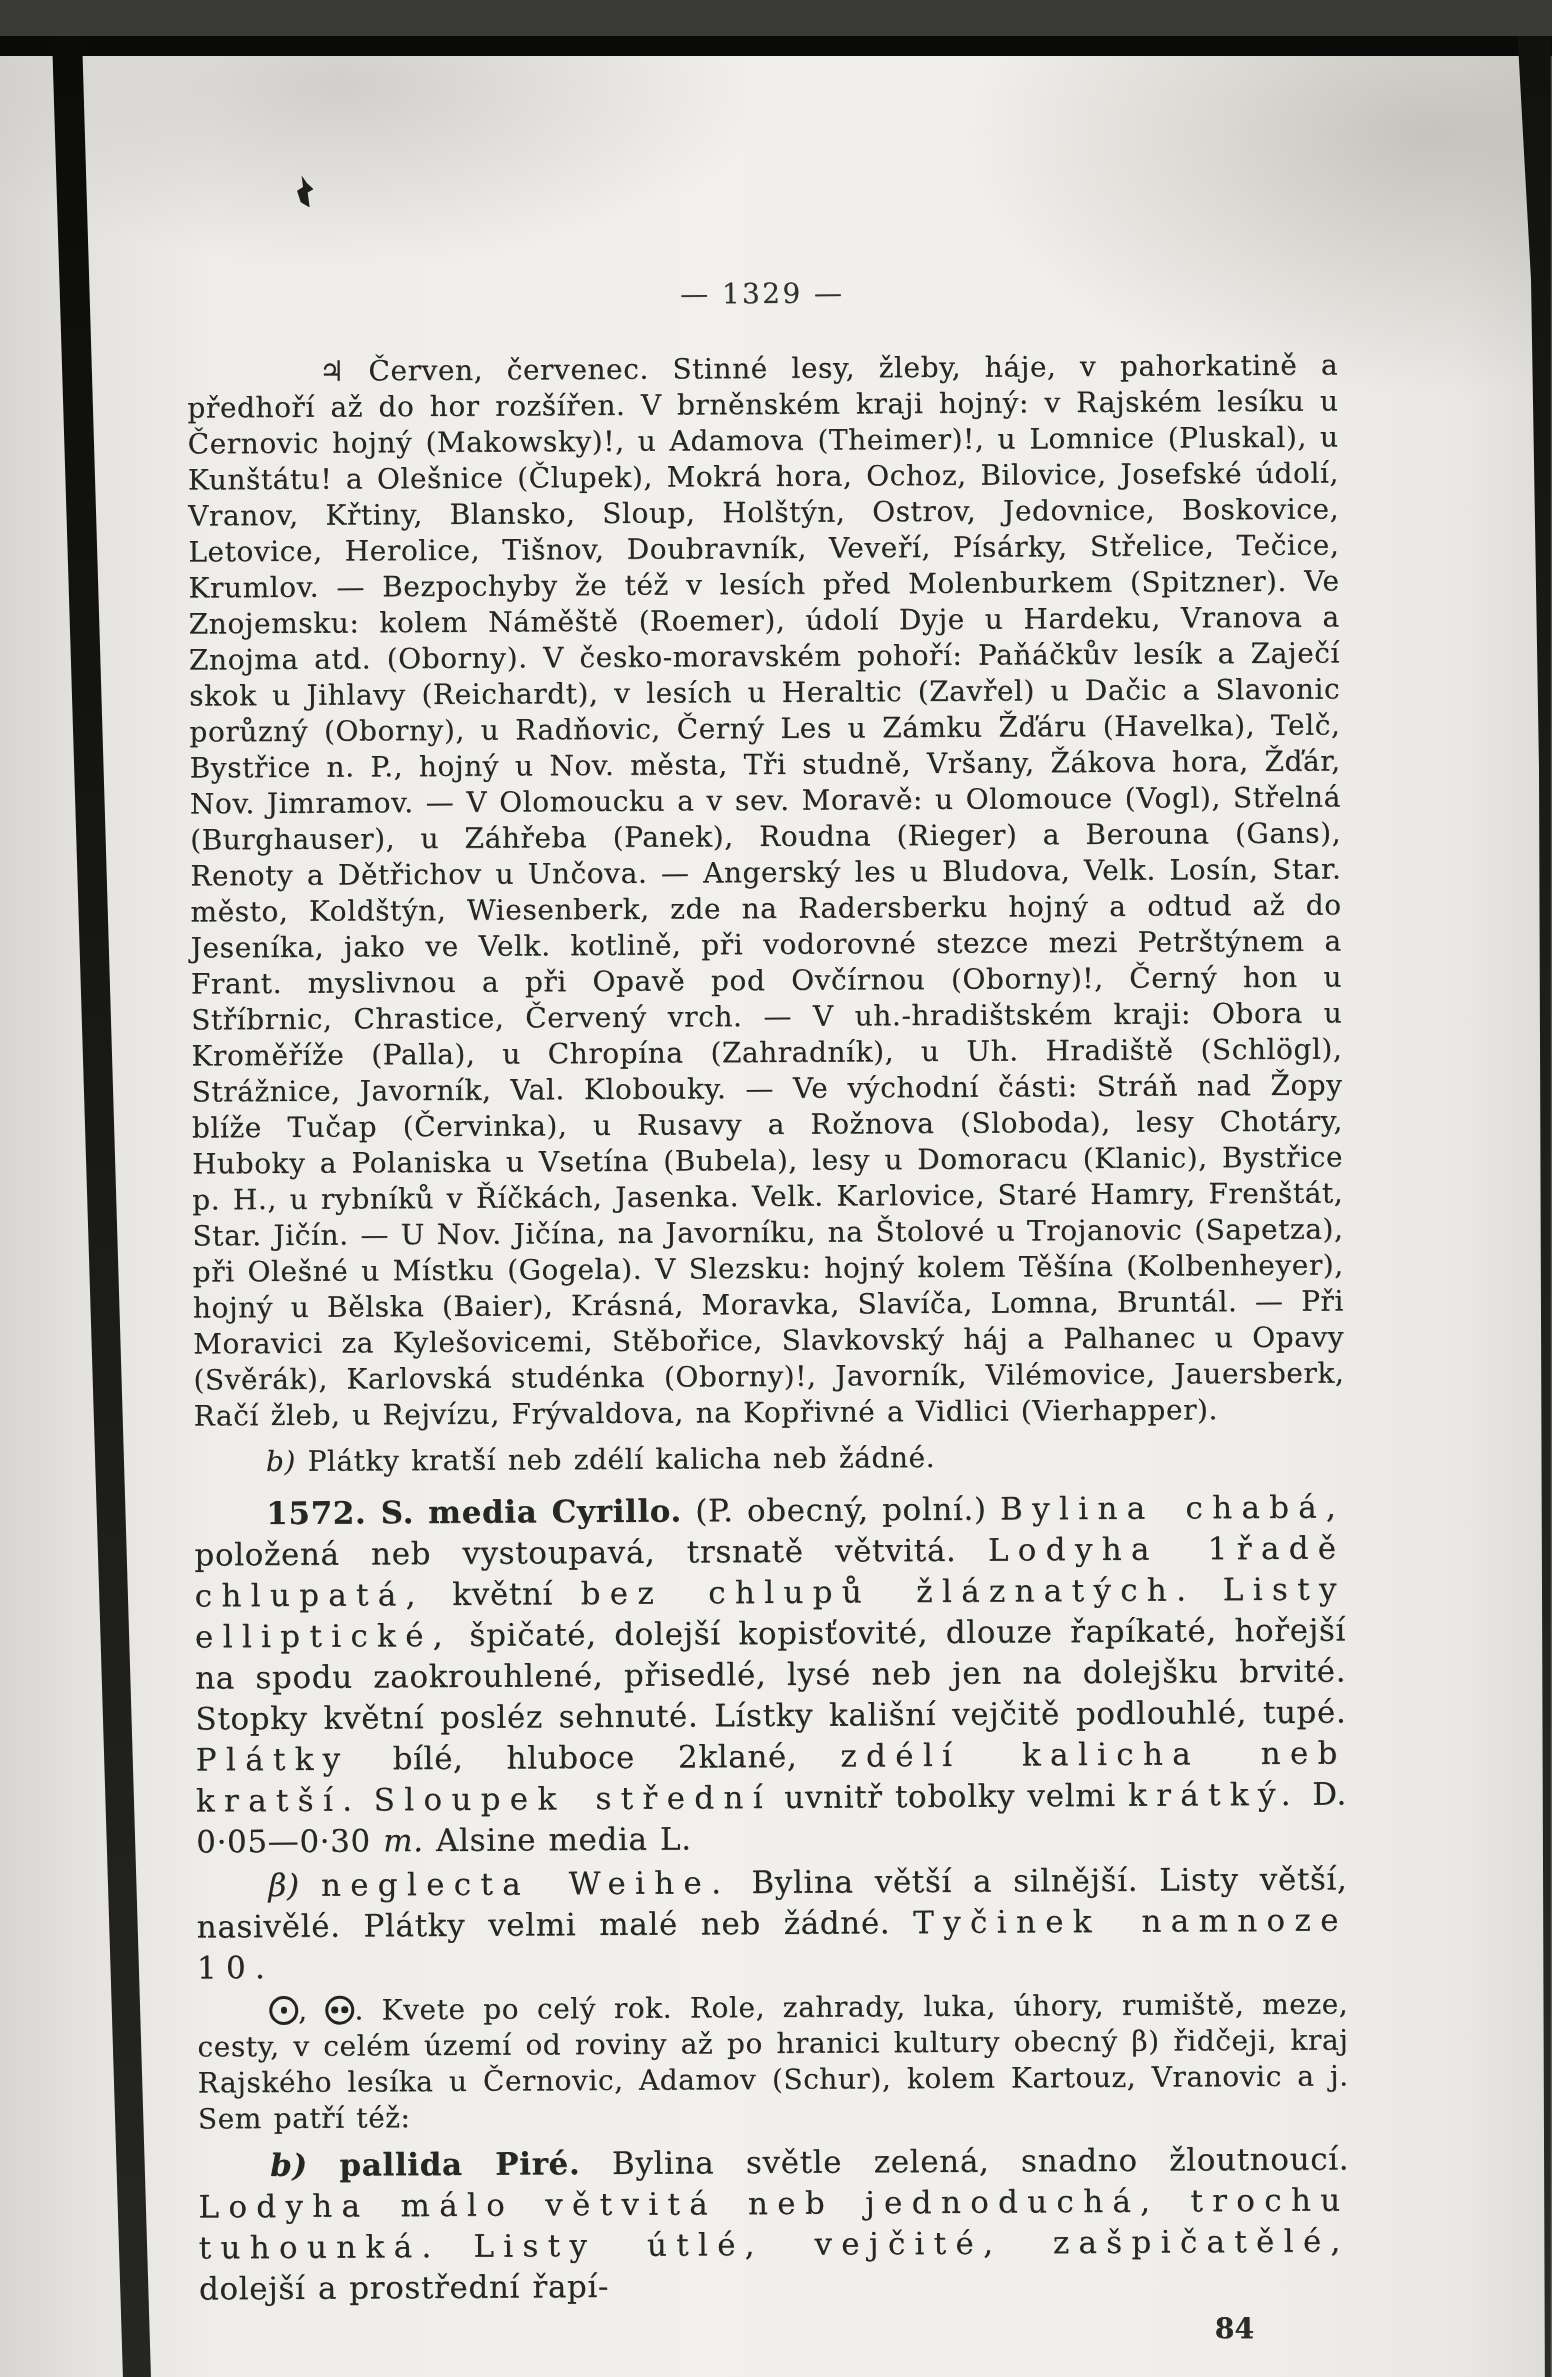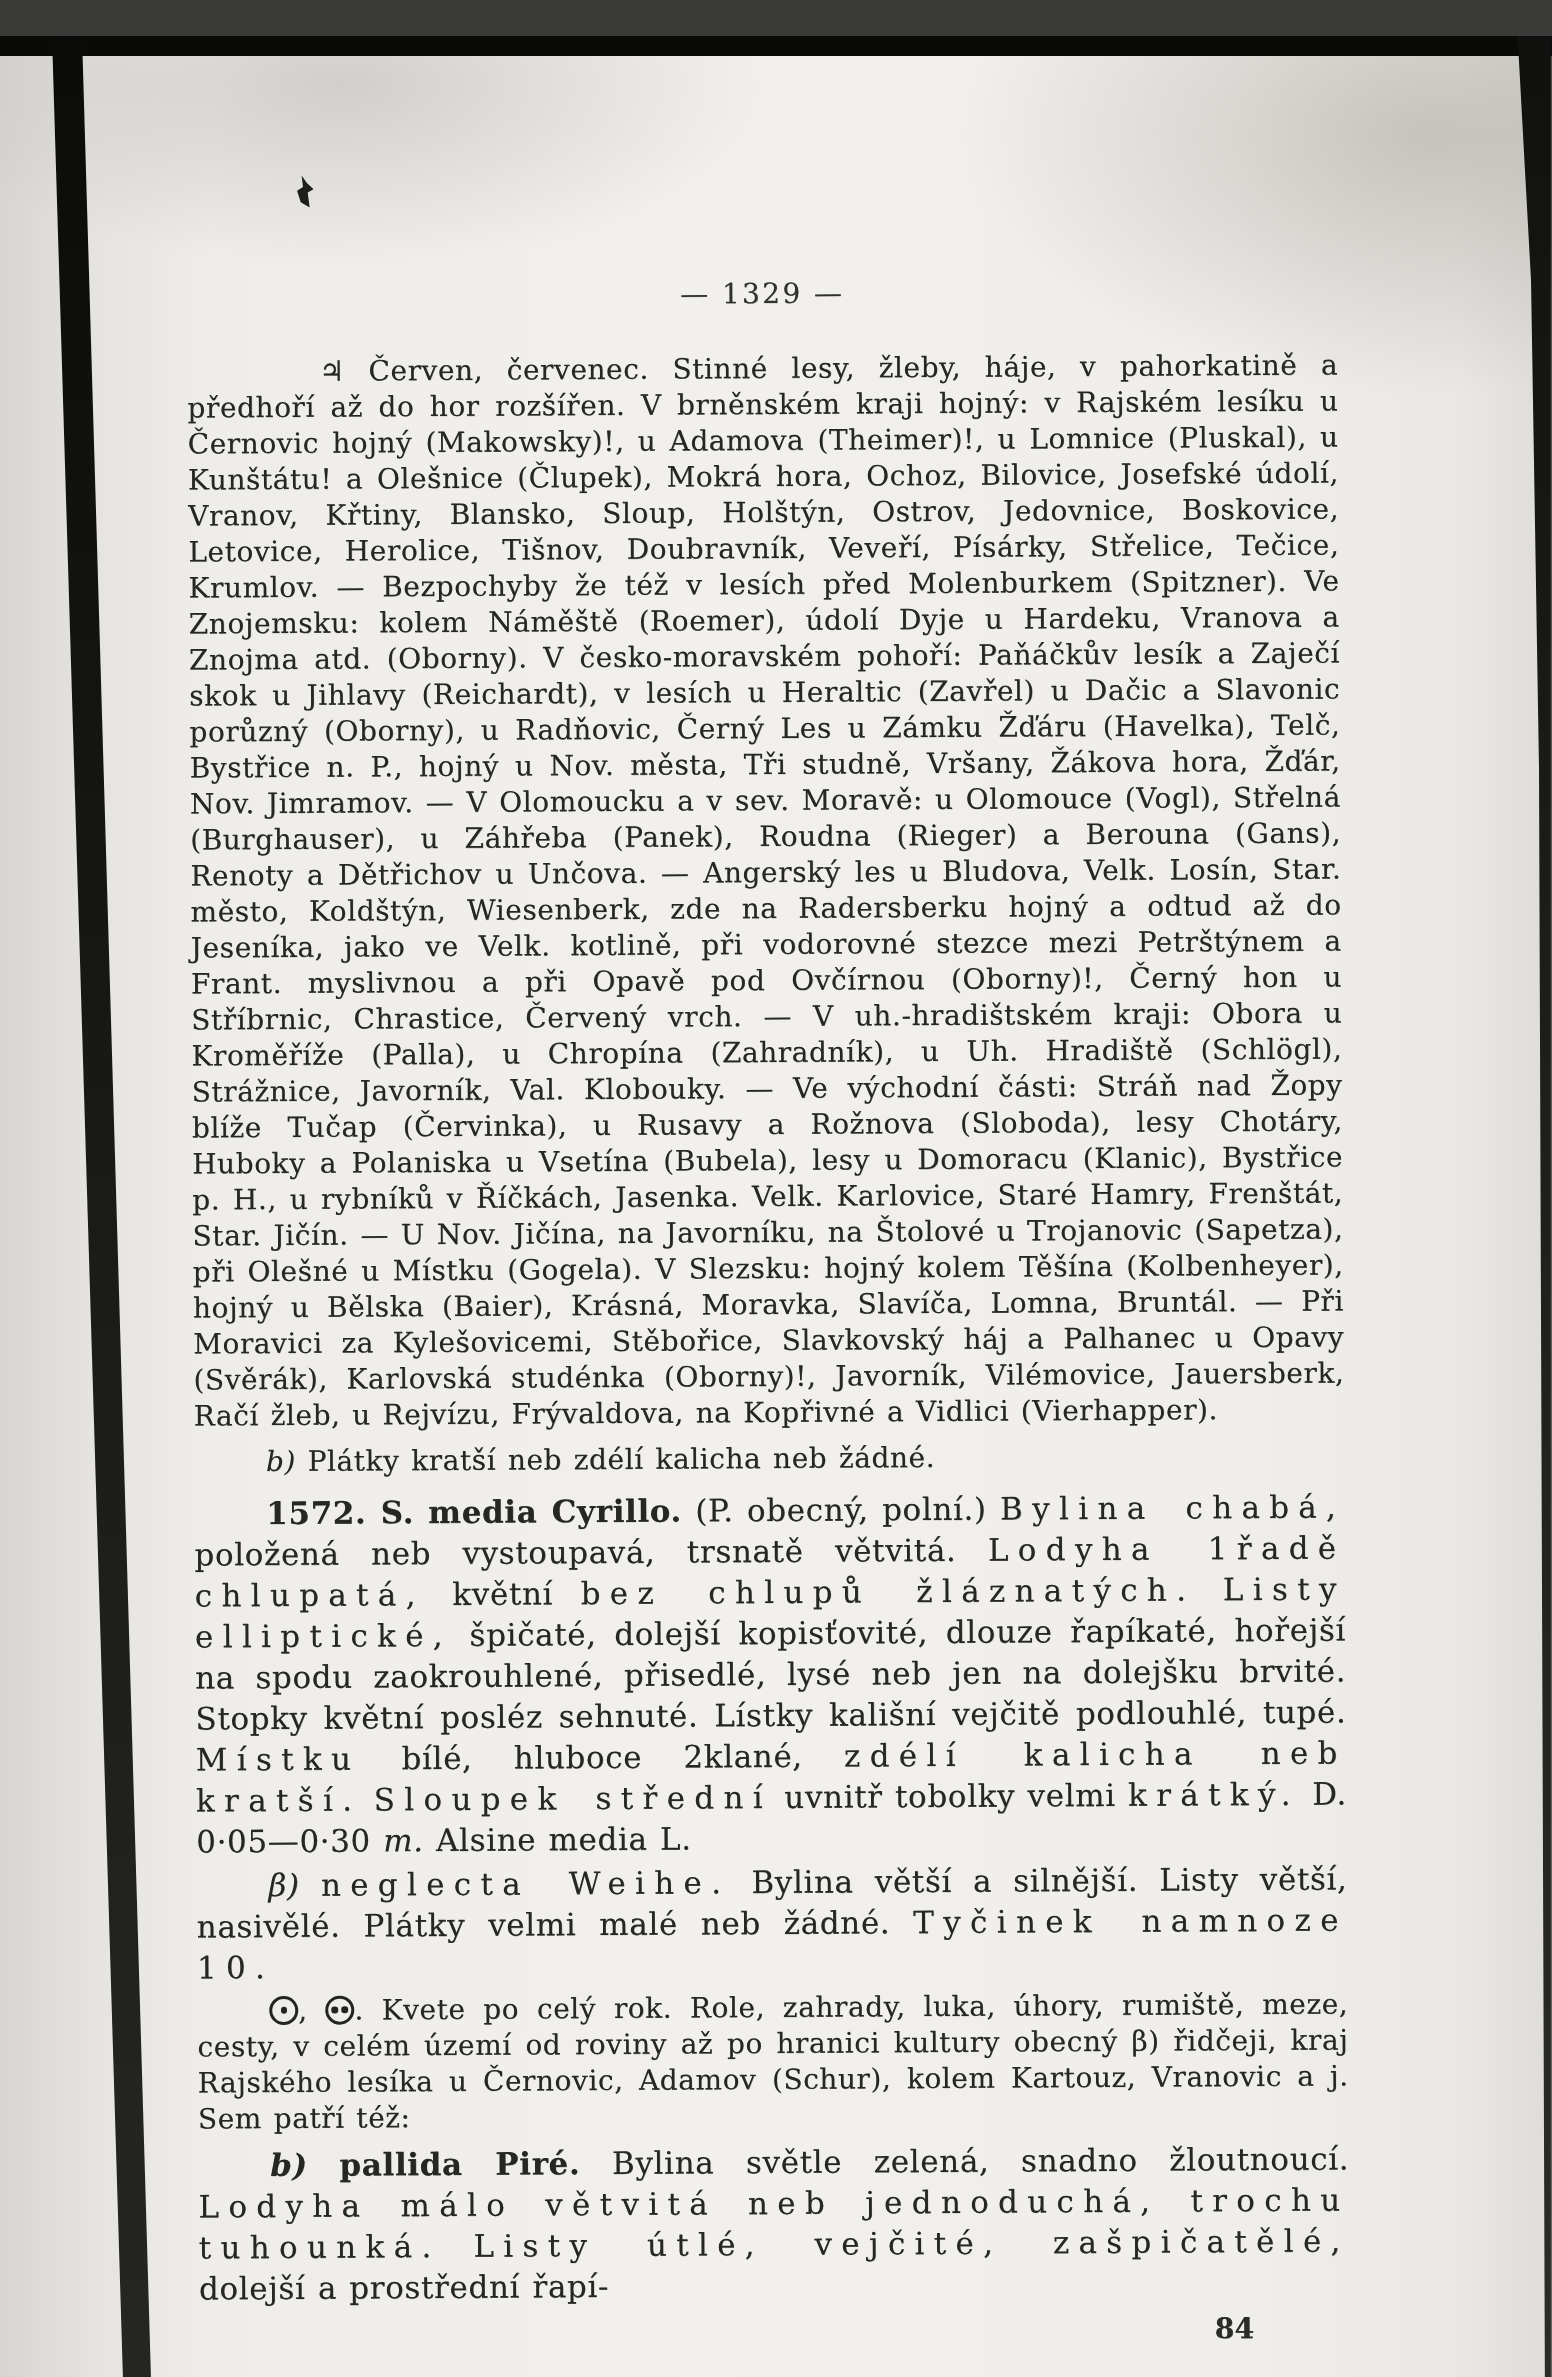--- a/index.html
+++ b/index.html
@@ -96,21 +96,21 @@
     <p class="t-large p-species">
       <span class="b">1572. S. media Cyrillo.</span>
       <span>(P. obecný, polní.)</span>
       <span class="sp">Bylina chabá,</span>
       <span>položená neb vystoupavá, trsnatě větvitá.</span>
       <span class="sp">Lodyha 1řadě chlupatá,</span>
       <span>květní</span>
       <span class="sp">bez chlupů žláznatých.</span>
       <span class="sp">Listy elliptické,</span>
       <span>špičaté, dolejší kopisťovité, dlouze řapíkaté, hořejší na spodu zaokrouhlené, přisedlé, lysé neb jen na dolejšku brvité. Stopky květní posléz sehnuté. Lístky kališní vejčitě podlouhlé, tupé.</span>
-      <span class="sp">Místku</span>
+      <span class="sp">Plátky</span>
       <span>bílé, hluboce 2klané,</span>
       <span class="sp">zdélí kalicha neb kratší.</span>
       <span class="sp">Sloupek střední</span>
       <span>uvnitř tobolky velmi</span>
       <span class="sp">krátký.</span>
       <span>D. 0·05—0·30</span>
       <span class="i">m.</span>
       <span>Alsine media L.</span>
     </p>
 

